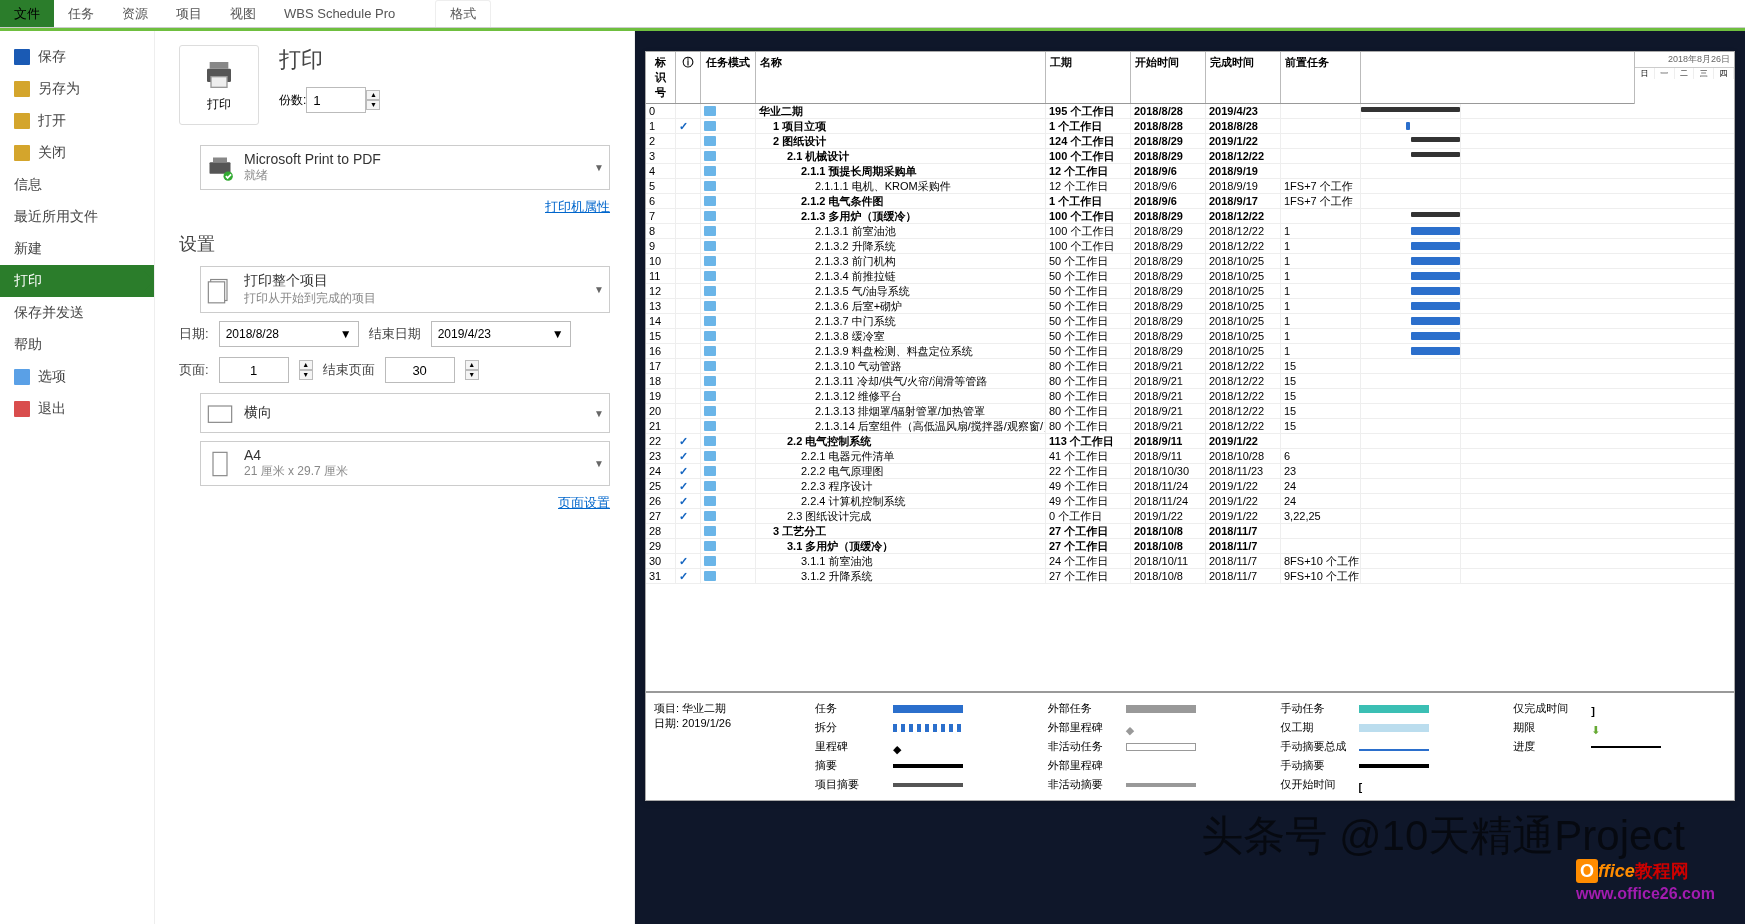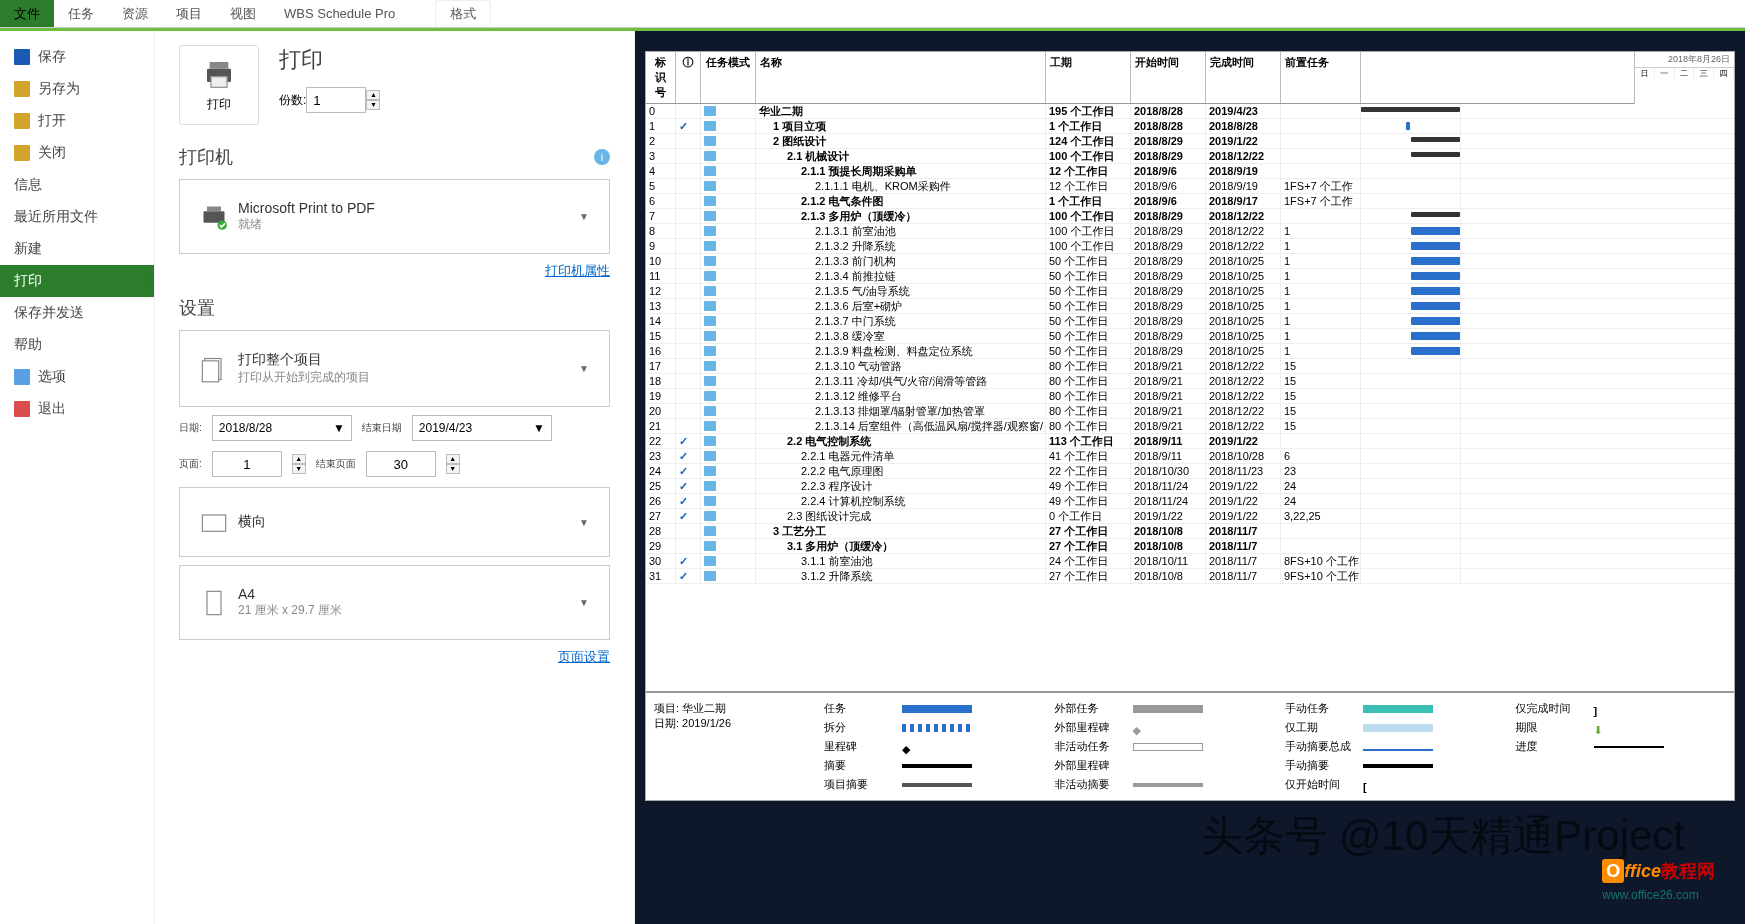--- a/index.html
+++ b/index.html
@@ -33,57 +33,57 @@
 .print-top { display: flex; gap: 20px; margin-bottom: 20px; }
 .print-btn { width: 80px; height: 80px; border: 1px solid #ddd; border-radius: 3px; display: flex; flex-direction: column; align-items: center; justify-content: center; gap: 6px; cursor: pointer; }
 .printer-svg { width: 32px; height: 32px; }
 .print-title { font-size: 22px; color: #444; }
 .copies { display: flex; align-items: center; margin-top: 12px; }
 .copies input { width: 60px; height: 26px; padding: 2px 6px; border: 1px solid #bbb; }
 .spinner { display: flex; flex-direction: column; }
 .spinner span { width: 14px; height: 10px; border: 1px solid #bbb; font-size: 7px; text-align: center; line-height: 8px; cursor: pointer; background: #f4f4f4; }
 .section-hdr { font-size: 18px; color: #444; margin: 16px 0 10px; display: flex; justify-content: space-between; align-items: center; }
 .info-i { width: 16px; height: 16px; border-radius: 50%; background: #6ab5e8; color: #fff; font-size: 11px; text-align: center; line-height: 16px; }
-.dropdown { border: 1px solid #ccc; padding: 20px; display: flex; align-items: center; gap: 10px; position: relative; margin-bottom: 8px; background: #fff; }
+.dropdown { border: 1px solid #ccc; padding: 5px; display: flex; align-items: center; gap: 10px; position: relative; margin-bottom: 8px; background: #fff; margin-left: 21px; }
 .dropdown .dd-txt { flex: 1; }
 .dropdown .dd-title { font-size: 14px; color: #333; }
 .dropdown .dd-sub { font-size: 12px; color: #888; }
 .dropdown .caret { font-size: 10px; color: #666; }
 .dd-icon { width: 28px; height: 28px; }
 .link-right { text-align: right; color: #0066cc; font-size: 13px; cursor: pointer; text-decoration: underline; margin: 4px 0 10px; }
 .row { display: flex; align-items: center; gap: 10px; margin-bottom: 10px; }
-.row label { font-size: 10px; color: #444; }
+.row label { font-size: 13px; color: #444; }
 .row input { height: 26px; border: 1px solid #bbb; padding: 2px 6px; font-size: 13px; }
 .row .dd-small { width: 140px; height: 26px; border: 1px solid #bbb; display: flex; align-items: center; justify-content: space-between; padding: 0 6px; }
 
 
 .preview { flex: 1; background: #0f172a; padding: 20px 10px; overflow: hidden; }
 .paper { background: #fff; border: 1px solid #aaa; box-shadow: 0 2px 6px rgba(0,0,0,.15); height: 750px; display: flex; flex-direction: column; }
 .gantt-header { display: flex; border-bottom: 1px solid #999; }
 .gantt-header .col { font-size: 11px; font-weight: bold; padding: 3px 4px; border-right: 1px solid #bbb; background: #fff; }
 .gantt-body { flex: 1; overflow: hidden; }
 .grow { display: flex; border-bottom: 1px solid #eee; font-size: 11px; height: 15px; align-items: center; }
 .grow .c { padding: 0 3px; border-right: 1px solid #eee; overflow: hidden; white-space: nowrap; height: 100%; display: flex; align-items: center; }
 .bold { font-weight: bold; }
 .check { color: #1565c0; font-weight: bold; }
 .barcell { position: relative; }
 .bar { position: absolute; height: 8px; background: #2b6fcc; top: 3px; border-radius: 1px; }
 .bar.summary { background: #333; height: 5px; }
 .bar.summary::before, .bar.summary::after { content:''; position:absolute; bottom:-3px; border:3px solid transparent; border-top-color:#333; }
 .bar.summary::before { left:0; } .bar.summary::after { right:0; }
-.legend { border-top: 2px solid #999; display: flex; padding: 8px; gap: 30px; font-size: 11px; }
+.legend { border-top: 2px solid #999; display: flex; padding: 8px; gap: 21px; font-size: 11px; }
 .legend-left { width: 140px; }
 .legend-grid { flex: 1; display: grid; grid-template-columns: repeat(4, 1fr); gap: 4px 20px; }
 .lg-item { display: flex; align-items: center; gap: 8px; }
 .lg-sym { width: 70px; height: 8px; }
 .watermark { position: absolute; right: 60px; bottom: 60px; font-size: 42px; color: rgba(0,0,0,.6); font-weight: 300; }
 .watermark2 { position: absolute; right: 30px; bottom: 20px; font-size: 18px; }
 .wm-orange { color: #ff8c00; font-style: italic; font-weight: bold; }
 .wm-red { color: #cc0000; font-weight: bold; }
-.wm-url { color: #0f766e; font-size: 12px; }
+.wm-url { color: #a21caf; font-size: 16px; font-weight: bold; }
 
 .c-id{width:30px;text-align:center;} .c-chk{width:25px;text-align:center;} .c-mode{width:55px;text-align:center;} .c-name{width:290px;} .c-dur{width:85px;} .c-start{width:75px;} .c-end{width:75px;} .c-pred{width:80px;} .c-gantt{width:100px;}
 .timeline-hdr{font-size:9px;text-align:right;padding:1px 4px;color:#666;}
 .days{display:flex;font-size:8px;border-top:1px solid #ccc;}
 .days span{flex:1;text-align:center;border-right:1px solid #eee;}
 .mode-ico{width:12px;height:10px;background:linear-gradient(#6ab5e8,#6ab5e8);border-radius:1px;display:inline-block;}
 </style>
 </head>
 <body>
 
@@ -162,24 +162,20 @@
           <label>份数:</label>
           <input type="text" value="1" style="">
           <div class="spinner">
             <span>▲</span>
             <span>▼</span>
           </div>
         </div>
       </div>
     </div>
 
-    <div class="section-hdr">
-      <span>打印机</span>
-      <span class="info-i">i</span>
-    </div>
     <div class="dropdown">
       <svg class="dd-icon" viewBox="0 0 24 24">
           <rect x="3" y="7" width="18" height="10" fill="#555" rx="1"></rect>
           <rect x="6" y="3" width="12" height="4" fill="#888"></rect>
           <circle cx="19" cy="19" r="4" fill="#3a3"></circle>
           <path d="M17 19 l1.5 1.5 l3 -3" stroke="#fff" fill="none" stroke-width="1.5"></path>
         </svg>
       <div class="dd-txt">
         <div class="dd-title">Microsoft Print to PDF</div>
         <div class="dd-sub">就绪</div>

